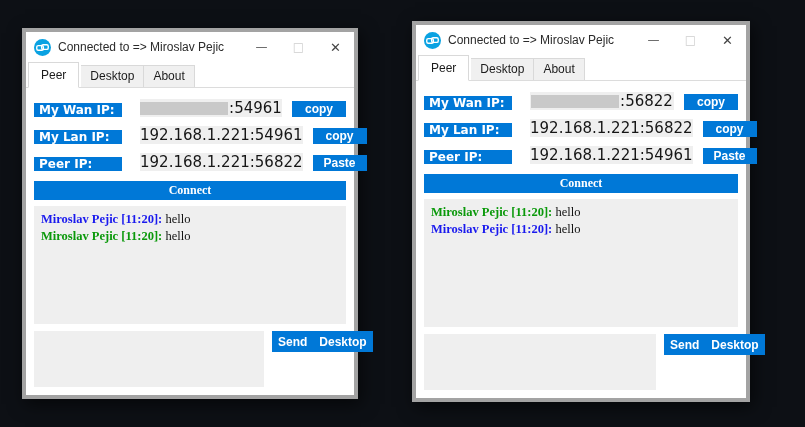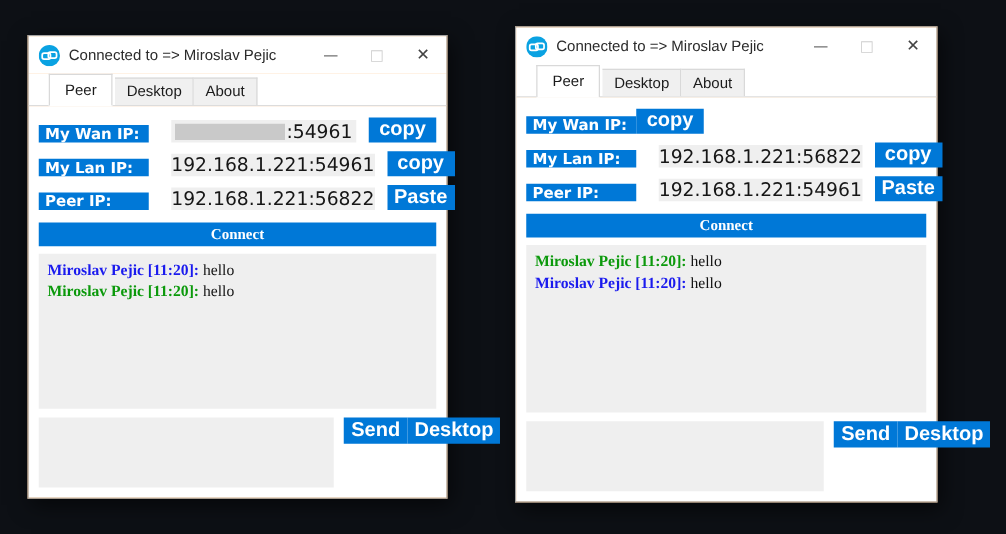--- a/index.html
+++ b/index.html
@@ -2,21 +2,21 @@
 <html><head>
 <meta charset="utf-8">
 <style>
   html, body { margin:0; padding:0; }
   body {
     width:805px; height:427px; position:relative; overflow:hidden;
     background:#0d1015;
     font-family:"DejaVu Sans", sans-serif;
   }
   .window {
-    position:absolute; background:#fdba74; border:1px solid #a3a3a3;
+    position:absolute; background:#f0abfc; border:4px solid #a3a3a3;
     box-shadow:3px 5px 16px rgba(0,0,0,0.6);
     display:flex; flex-direction:column; box-sizing:border-box;
   }
   #win0 { left:22px; top:28px; width:336px; height:371px; }
   #win1 { left:412px; top:21px; width:338px; height:381px; }
 
   .titlebar {
     height:30px; flex:0 0 30px; display:flex; align-items:center;
     padding:0 0 0 8px; background:#ffffff;
     font-family:"Liberation Sans", sans-serif; font-size:12px; color:#2b2b2b;
@@ -26,21 +26,21 @@
   .win-controls { margin-left:auto; display:flex; height:100%; }
   .win-btn {
     width:37px; height:100%; display:flex; align-items:center; justify-content:center;
     font-size:12px; color:#5a5a5a; cursor:default;
     font-family:"DejaVu Sans", sans-serif;
   }
   .win-btn.maxi { color:#cfcfcf; }
   .win-btn.close { font-size:13px; color:#444; }
 
   .tabstrip {
-    flex:0 0 25px; display:flex; align-items:flex-end; padding-left:16px;
+    flex:0 0 25px; display:flex; align-items:flex-end; padding-left:2px;
     border-bottom:1px solid #dcdcdc; background:#ffffff;
   }
   .tab {
     font-family:"Liberation Sans", sans-serif; font-size:12px; color:#1b1b1b;
     background:#f0f0f0; border:1px solid #d9d9d9; border-bottom:none;
     padding:3px 9px 4px; margin-right:0; position:relative;
   }
   .tab + .tab { border-left:none; }
   .tab.active {
     background:#ffffff; padding:5px 12px 5px; margin-bottom:-1px;
@@ -58,21 +58,21 @@
     font-weight:bold; font-size:12px; display:flex; align-items:center; padding-left:5px;
     box-sizing:border-box;
   }
   .ipfield {
     flex:1; background:#efefef; margin-left:18px; margin-right:10px;
     display:flex; align-items:center; justify-content:center;
     font-size:15px; color:#161616; box-sizing:border-box;
   }
   .redaction { display:inline-block; width:88px; height:13px; background:#c9c9c9; margin-right:1px; }
   .smallbtn {
-    width:54px; flex:0 0 54px; background:#0078d7; color:#fff; font-weight:bold; font-size:16px;
+    width:54px; flex:0 0 54px; background:#0078d7; color:#fff; font-weight:bold; font-size:12px;
     display:flex; align-items:center; justify-content:center; cursor:pointer; border:none;
   }
   .connect-btn {
     flex:0 0 19px; height:19px; margin-top:2px; background:#0078d7; color:#fff;
     font-weight:bold; font-size:12px; display:flex; align-items:center; justify-content:center;
     cursor:pointer; border:none; font-family:Liberation Serif, serif;
   }
   .chat {
     flex:1; background:#efefef; margin-top:6px; padding:5px 7px;
     font-size:12.5px; line-height:1.35; color:#111; overflow:hidden; min-height:0;font-family:Liberation Serif, serif;
@@ -178,20 +178,24 @@
 
   <div class="tabstrip">
     <div class="tab active">Peer</div>
     <div class="tab">Desktop</div>
     <div class="tab">About</div>
   </div>
 
   <div class="body">
     <div class="iprow">
       <div class="iplabel">My Wan IP:</div>
+      <div class="ipfield">
+        <span class="redaction"></span>
+          <span>:56822</span>
+      </div>
       <button class="smallbtn">copy</button>
     </div>
     <div class="iprow">
       <div class="iplabel">My Lan IP:</div>
       <div class="ipfield">
         <span>192.168.1.221:56822</span>
       </div>
       <button class="smallbtn">copy</button>
     </div>
     <div class="iprow">

